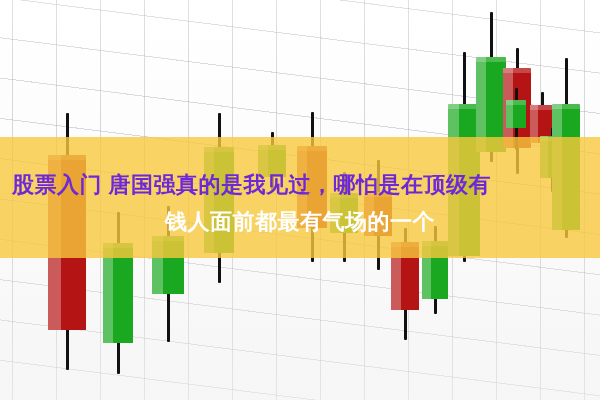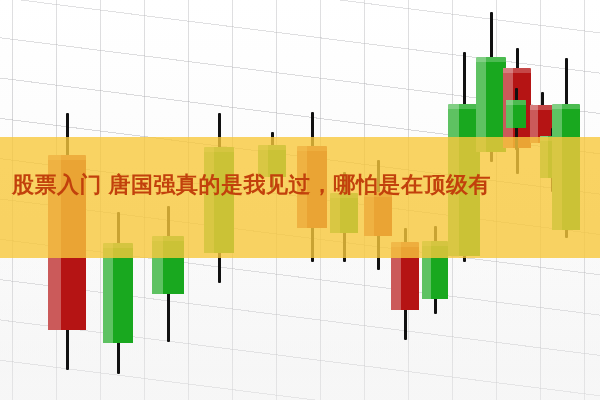--- a/index.html
+++ b/index.html
@@ -198,15 +198,16 @@
         <div class="body up" style="left: 540px; top: 136px; width: 24px; height: 42px;"></div>
       </div>
       <div class="candle">
         <div class="wick" style="left: 564.5px; top: 58px; height: 180px;"></div>
         <div class="body up" style="left: 552px; top: 104px; width: 28px; height: 126px;"></div>
       </div>
     </div>
 
   <div class="band" id="band" style="top: 137px; height: 121px;"></div>
 
-  <div class="caption l1" id="cap1" style="top: 166px; color: #c2410c;">股票入门 唐国强真的是我见过，哪怕是在顶级有</div>
+  <div class="caption l1" id="cap1" style="top: 166px; color: #6d28d9;">股票入门 唐国强真的是我见过，哪怕是在顶级有</div>
+  <div class="caption l2" id="cap2" style="top: 203px; color: rgb(255, 255, 255);">钱人面前都最有气场的一个</div>
 
 </div>
 
 </body></html>

